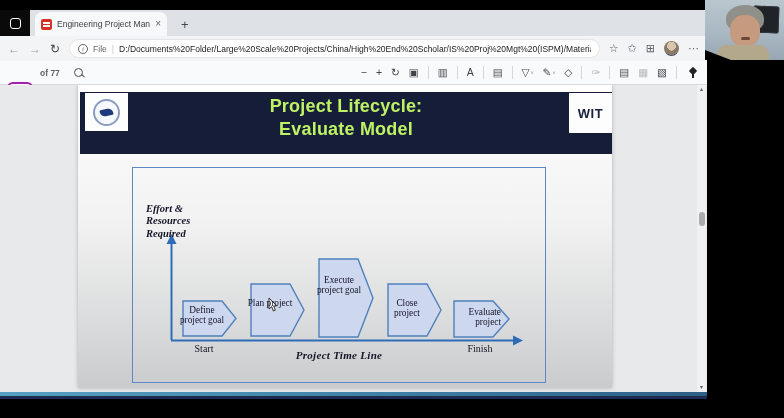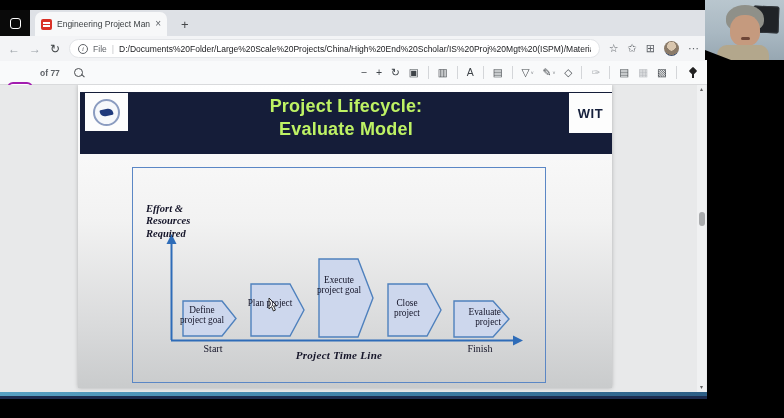--- a/index.html
+++ b/index.html
@@ -66,21 +66,21 @@
   .frame svg { position:absolute; left:0; top:0; }
   .dg-text { position:absolute; font-family:"Liberation Serif", serif; color:#141428; text-align:center; }
   .y-label { left:13px; top:35px; width:80px; text-align:left; font-weight:bold; font-style:italic; font-size:10.5px; line-height:1.18; white-space:pre-line; }
   .stage-lbl { font-size:9.3px; line-height:1.12; }
   .s1 { left:45px;  top:137px; width:48px; }
   .s2 { left:113px; top:130px; width:48px; }
   .s3 { left:181px; top:107px; width:50px; }
   .s4 { left:250px; top:130px; width:48px; }
   .s5 { left:316px; top:139px; width:52px;text-align:right; }
   .axis-end { font-size:10px; }
-  .start-lbl  { left:52px;  top:175px; width:56px; }
+  .start-lbl  { left:43px;  top:175px; width:56px; }
   .finish-lbl { left:318px; top:175px; width:58px; }
   .timeline-lbl { left:0; top:181px; width:100%; font-weight:bold; font-style:italic; font-size:11px; letter-spacing:.3px; }
 
   
   .scroll { position:absolute; right:1px; top:0; width:9px; height:307px; background:#f0f1f2; }
   .scroll .arr { position:absolute; left:0; width:9px; height:9px; font-size:6px; color:#606060; text-align:center; line-height:9px; }
   .arr.up { top:0; } .arr.down { bottom:0; }
   .thumb { position:absolute; left:1.5px; top:127px; width:6px; height:14px; background:#a9abad; border-radius:3px; }
 
   

